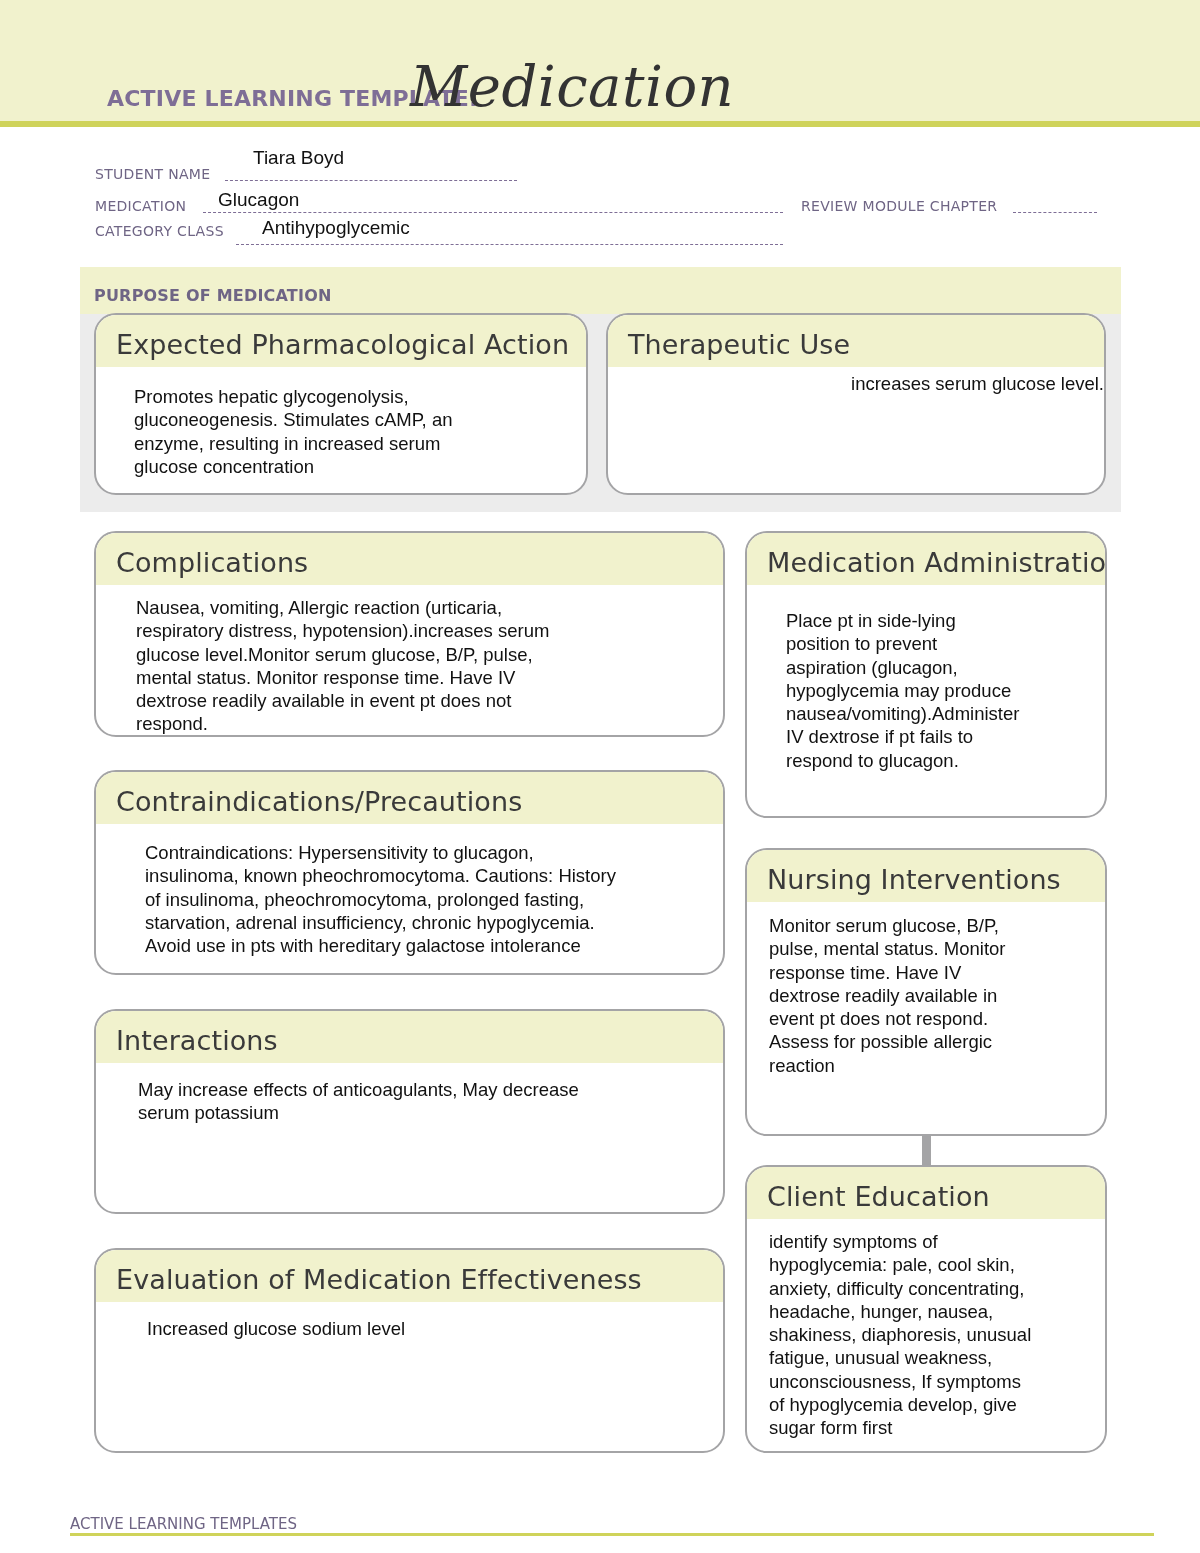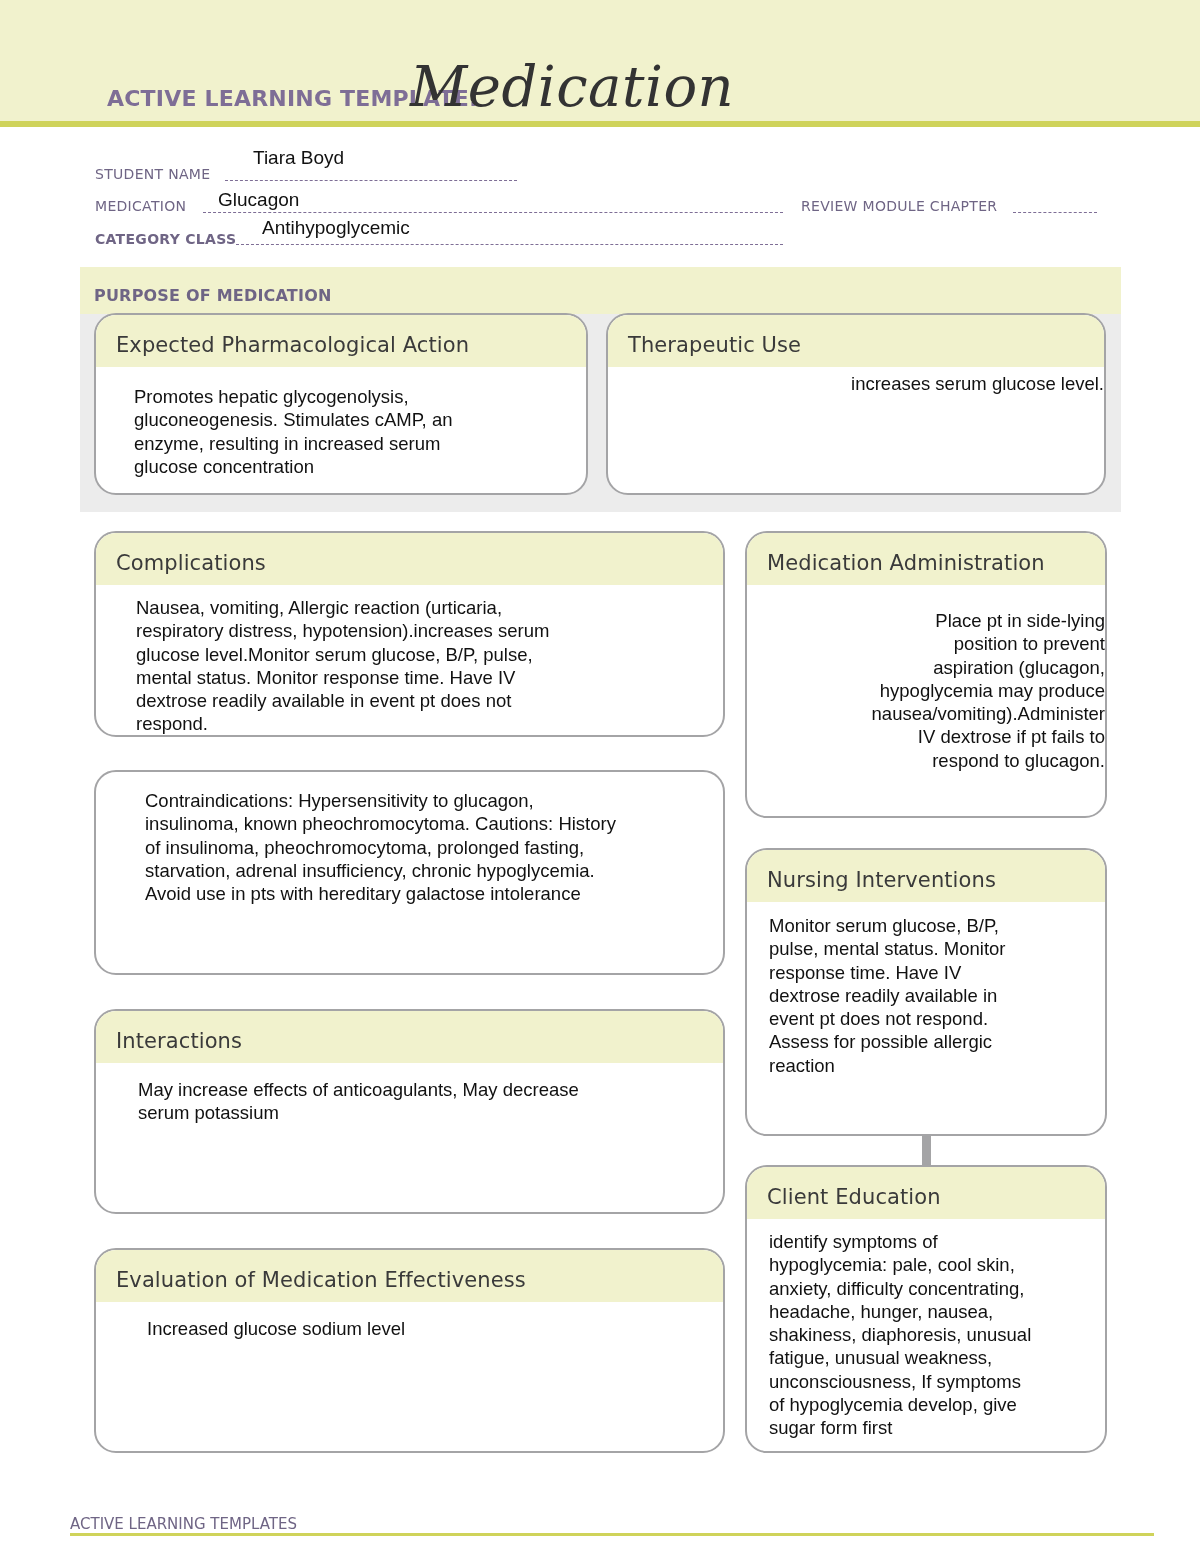--- a/index.html
+++ b/index.html
@@ -43,21 +43,21 @@
   .purpose-label {
     position: absolute; left: 14px; top: 19px; font-size: 16px; font-weight: bold;
     color: #6f6585; font-family: "DejaVu Sans", sans-serif; letter-spacing: 0.2px;
   }
   .card {
     position: absolute; background: #ffffff; border: 2.5px solid #a4a4a6;
     border-radius: 22px; overflow: hidden; box-sizing: border-box;
   }
   .card-head {
     height: 52px; background: #f1f2cd; padding-left: 20px; box-sizing: border-box;
-    font-family: "DejaVu Sans", sans-serif; font-size: 21px; color: #3a3a3a;
+    font-family: "DejaVu Sans", sans-serif; font-size: 27px; color: #3a3a3a;
     line-height: 60px; white-space: nowrap; letter-spacing: 0.1px;
   }
   .card-body {
     font-size: 18.5px; line-height: 23.3px; color: #111; white-space: pre-line;
   }
   .connector {
     position: absolute; left: 922px; top: 1134px; width: 9px; height: 32px; background: #a4a4a6;
   }
   .footer-label {
     position: absolute; left: 70px; top: 1515px; font-size: 15px; color: #6f6585;
@@ -79,21 +79,21 @@
 <div class="field-line" style="left:225px;top:180px;width:292px;"></div>
 <div class="field-value" style="left:253px;top:147px;">Tiara Boyd</div>
 
 <div class="field-label" style="left:95px;top:198px;">MEDICATION</div>
 <div class="field-line" style="left:203px;top:212px;width:580px;"></div>
 <div class="field-value" style="left:218px;top:189px;">Glucagon</div>
 
 <div class="field-label" style="left:801px;top:198px;">REVIEW MODULE CHAPTER</div>
 <div class="field-line" style="left:1013px;top:212px;width:84px;"></div>
 
-<div class="field-label" style="left:95px;top:231px;font-weight:bold;">CATEGORY CLASS</div>
+<div class="field-label" style="left:95px;top:223px;">CATEGORY CLASS</div>
 <div class="field-line" style="left:236px;top:244px;width:547px;"></div>
 <div class="field-value" style="left:262px;top:217px;">Antihypoglycemic</div>
 
 <div class="purpose-box">
   <div class="purpose-band"></div>
   <div class="purpose-label">PURPOSE OF MEDICATION</div>
 </div>
 
 <div class="card" style="left:94px;top:313px;width:494px;height:182px;">
   <div class="card-head">Expected Pharmacological Action</div>
@@ -112,41 +112,42 @@
   <div class="card-head">Complications</div>
   <div class="card-body" style="padding:11px 0 0 40px;">Nausea, vomiting, Allergic reaction (urticaria,
 respiratory distress, hypotension).increases serum
 glucose level.Monitor serum glucose, B/P, pulse,
 mental status. Monitor response time. Have IV
 dextrose readily available in event pt does not
 respond.</div>
 </div>
 
 <div class="card" style="left:94px;top:770px;width:631px;height:205px;">
+  <div class="card-head">Contraindications/Precautions</div>
   <div class="card-body" style="padding:17px 0 0 49px;">Contraindications: Hypersensitivity to glucagon,
 insulinoma, known pheochromocytoma. Cautions: History
 of insulinoma, pheochromocytoma, prolonged fasting,
 starvation, adrenal insufficiency, chronic hypoglycemia.
 Avoid use in pts with hereditary galactose intolerance</div>
 </div>
 
 <div class="card" style="left:94px;top:1009px;width:631px;height:205px;">
   <div class="card-head">Interactions</div>
   <div class="card-body" style="padding:15px 0 0 42px;">May increase effects of anticoagulants, May decrease
 serum potassium</div>
 </div>
 
 <div class="card" style="left:94px;top:1248px;width:631px;height:205px;">
   <div class="card-head">Evaluation of Medication Effectiveness</div>
   <div class="card-body" style="padding:15px 8px 0 51px;">Increased glucose sodium level</div>
 </div>
 
 <div class="card" style="left:745px;top:531px;width:362px;height:287px;">
   <div class="card-head">Medication Administration</div>
-  <div class="card-body" style="padding:24px 0 0 39px;text-align:right;">Place pt in side-lying
+  <div class="card-body" style="padding:24px 0 0 39px;">Place pt in side-lying
 position to prevent
 aspiration (glucagon,
 hypoglycemia may produce
 nausea/vomiting).Administer
  IV dextrose if pt fails to
 respond to glucagon.</div>
 </div>
 
 <div class="card" style="left:745px;top:848px;width:362px;height:288px;">
   <div class="card-head">Nursing Interventions</div>

